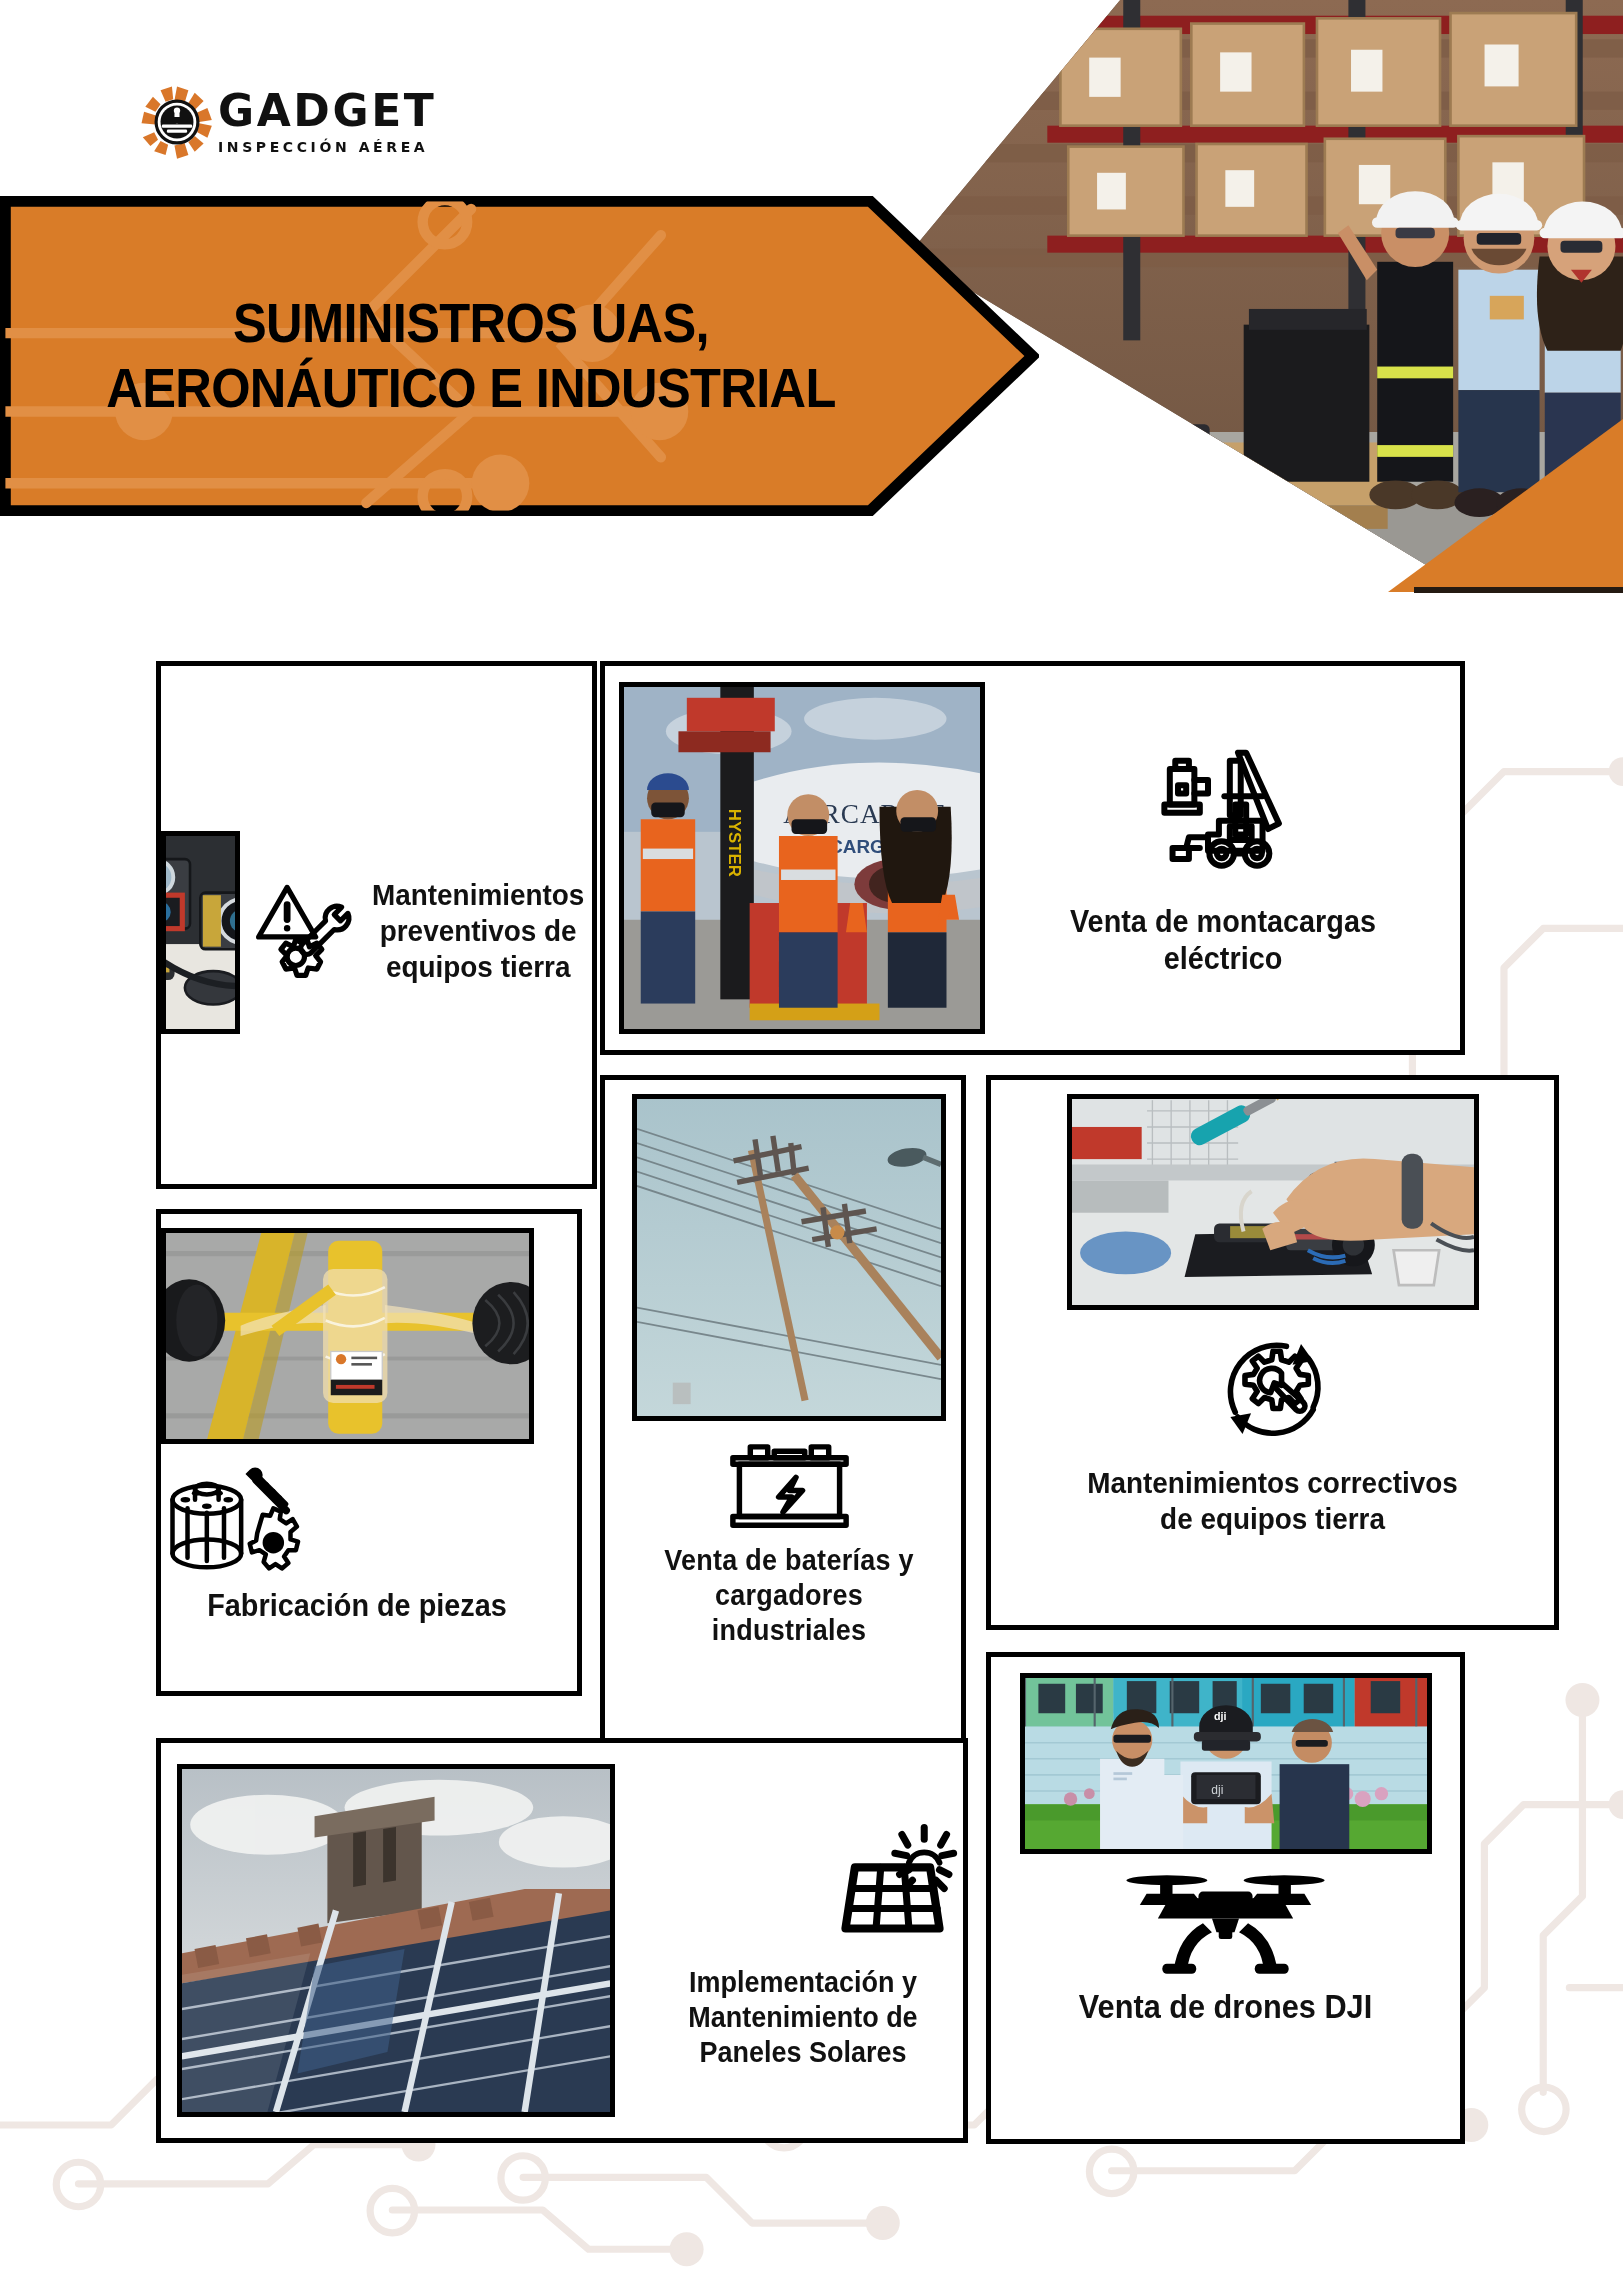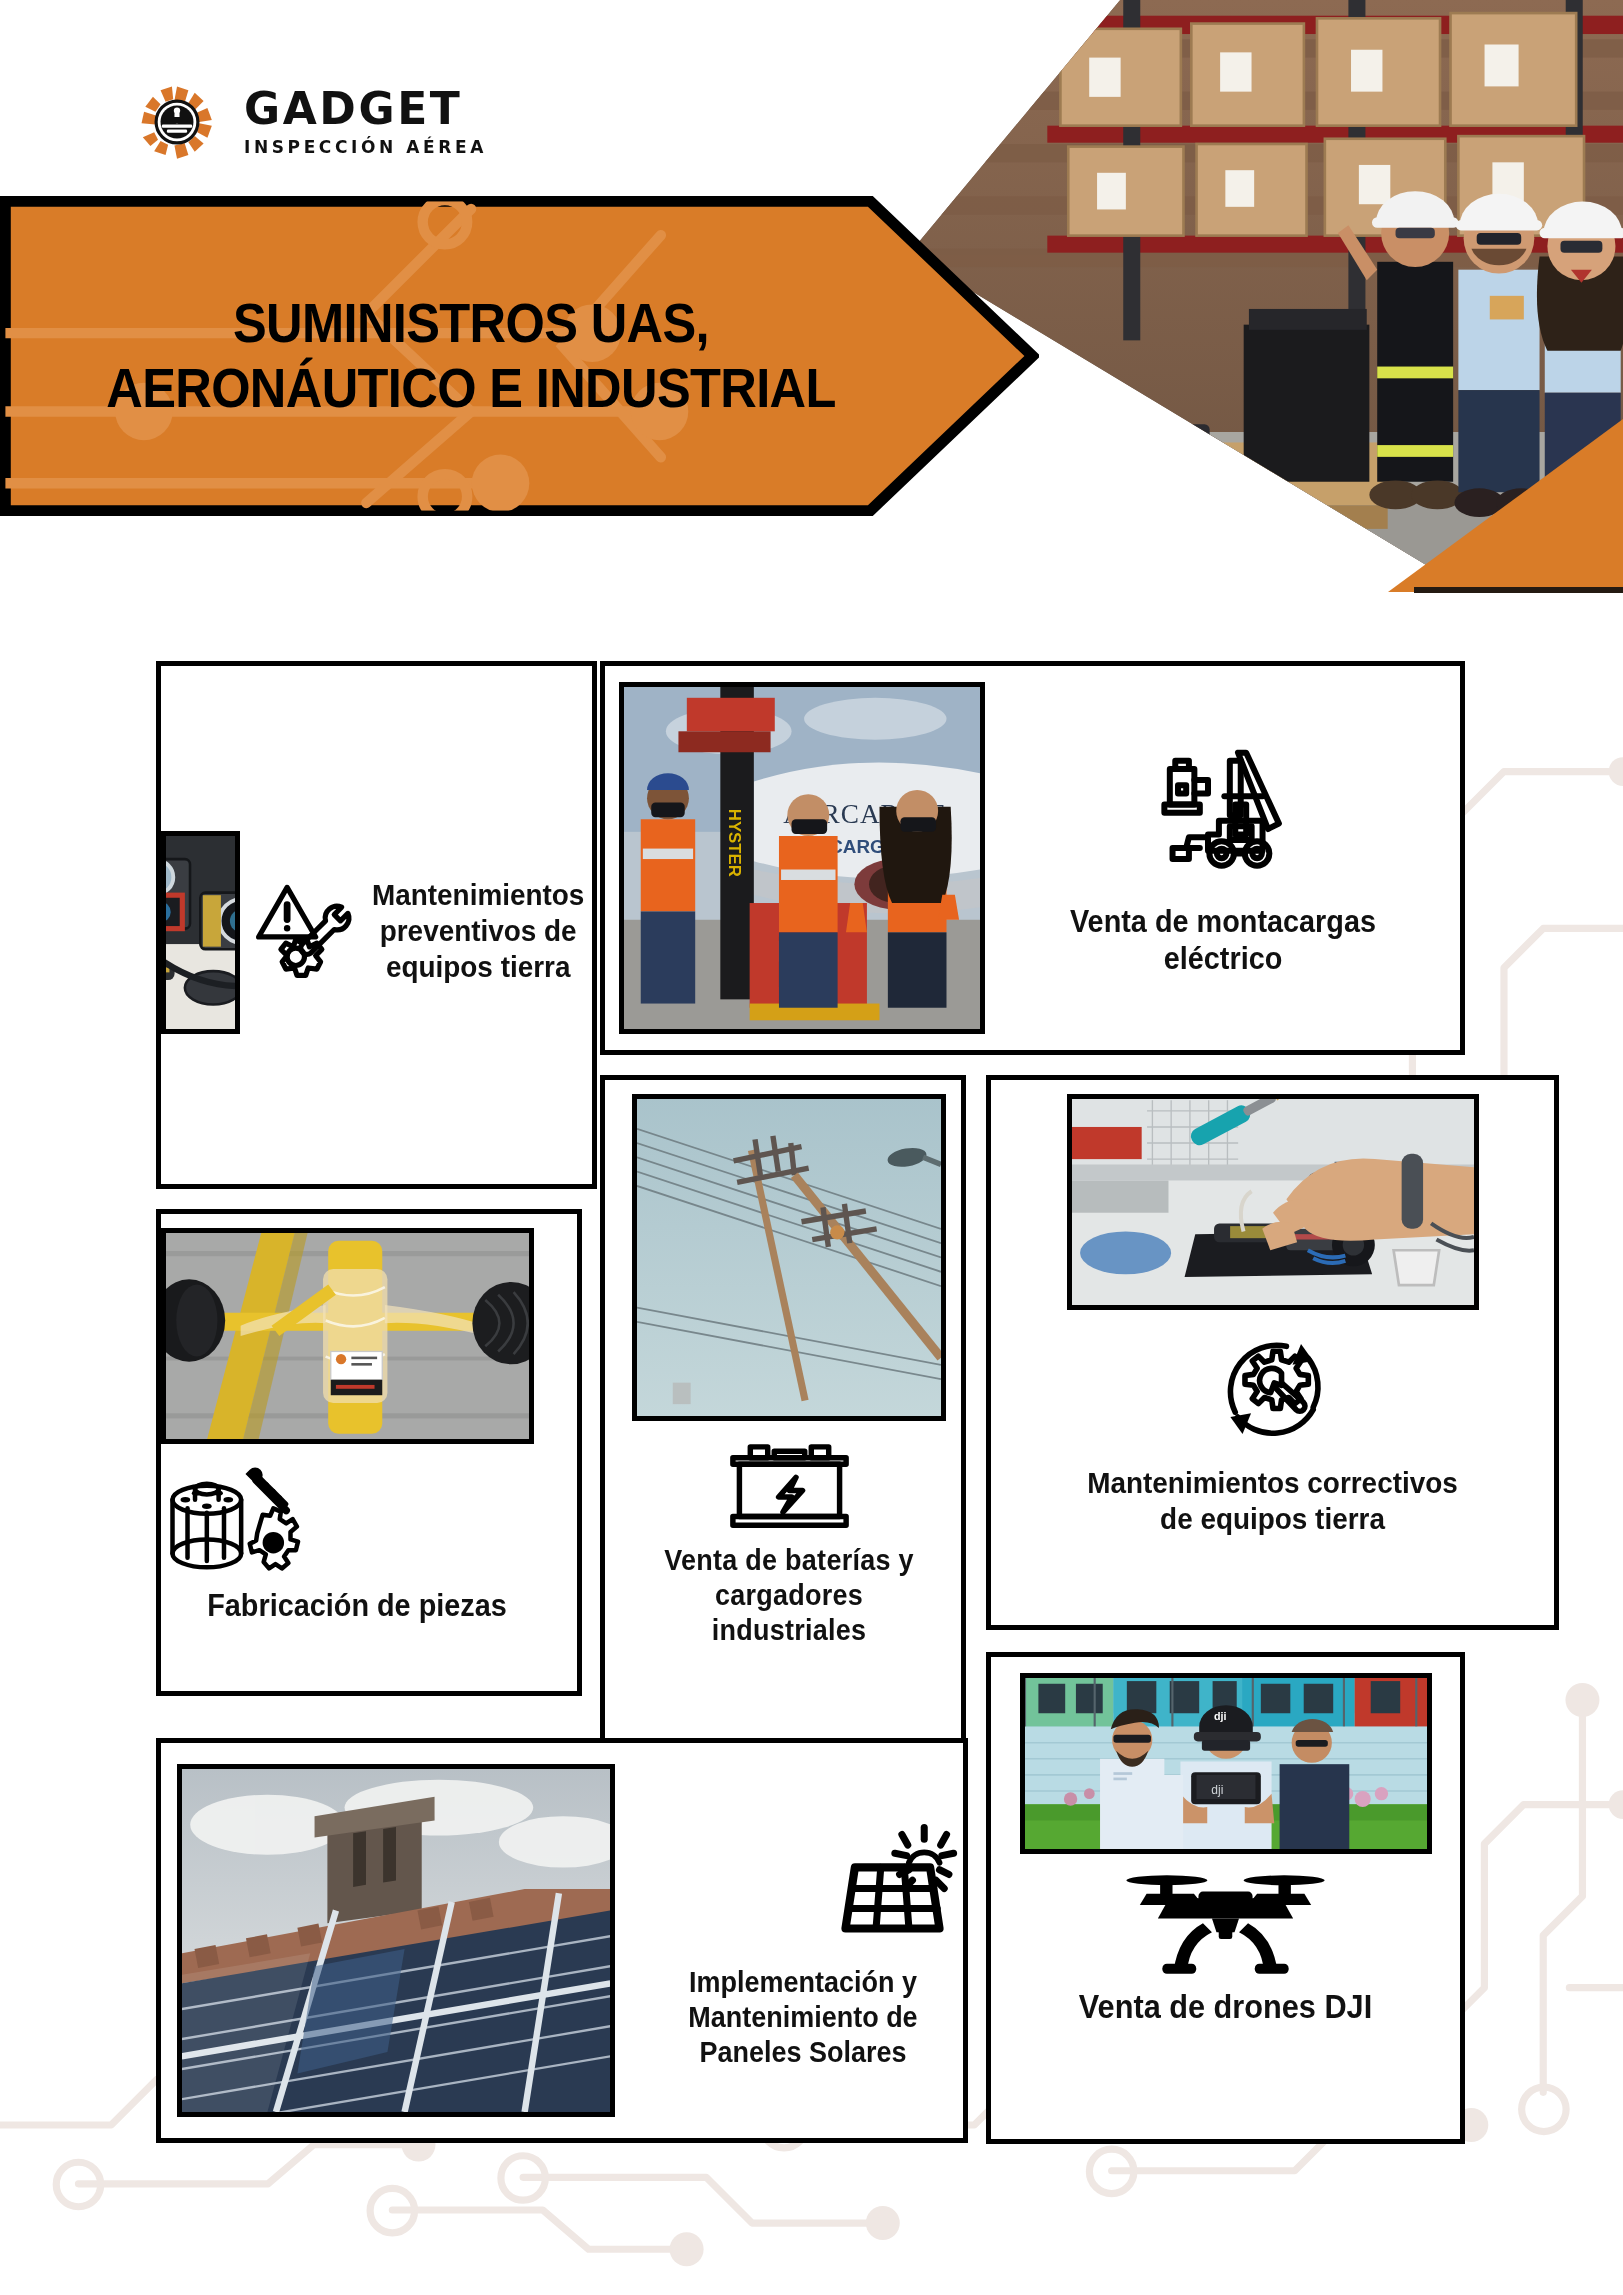--- a/index.html
+++ b/index.html
@@ -31,29 +31,29 @@
     position:absolute;right:0;top:419px;width:235px;height:173px;
     background:#D97C28;
     -webkit-clip-path:polygon(100% 0%,100% 100%,0% 100%);
     clip-path:polygon(100% 0%,100% 100%,0% 100%);
   }
   .hero-triangle-edge{
     position:absolute;right:0;top:587px;width:209px;height:5.9px;background:#241a12;
   }
 
   
-  .logo{position:absolute;left:139px;top:84px;display:flex;align-items:center;gap:29px;}
+  .logo{position:absolute;left:139px;top:84px;display:flex;align-items:center;gap:3px;}
   .logo-mark{width:76px;height:76px;position:relative;flex:0 0 auto;}
   .logo-text{display:flex;flex-direction:column;justify-content:center;}
   .logo-word{
     font-size:44px;font-weight:700;letter-spacing:2.6px;color:#111;
     line-height:1;font-family:"DejaVu Sans", sans-serif;
   }
   .logo-sub{
-    font-size:17px;font-weight:700;letter-spacing:3.6px;color:#111;
+    font-size:14px;font-weight:700;letter-spacing:3.6px;color:#111;
     margin-top:5.9px;font-family:"DejaVu Sans", sans-serif;
   }
 
   
   .banner{
     position:absolute;left:0;top:196px;width:1039px;height:320px;
   }
   .banner svg{position:absolute;inset:0;width:100%;height:100%;}
   .banner-title{
     position:absolute;left:0;top:0;width:942px;height:320px;

